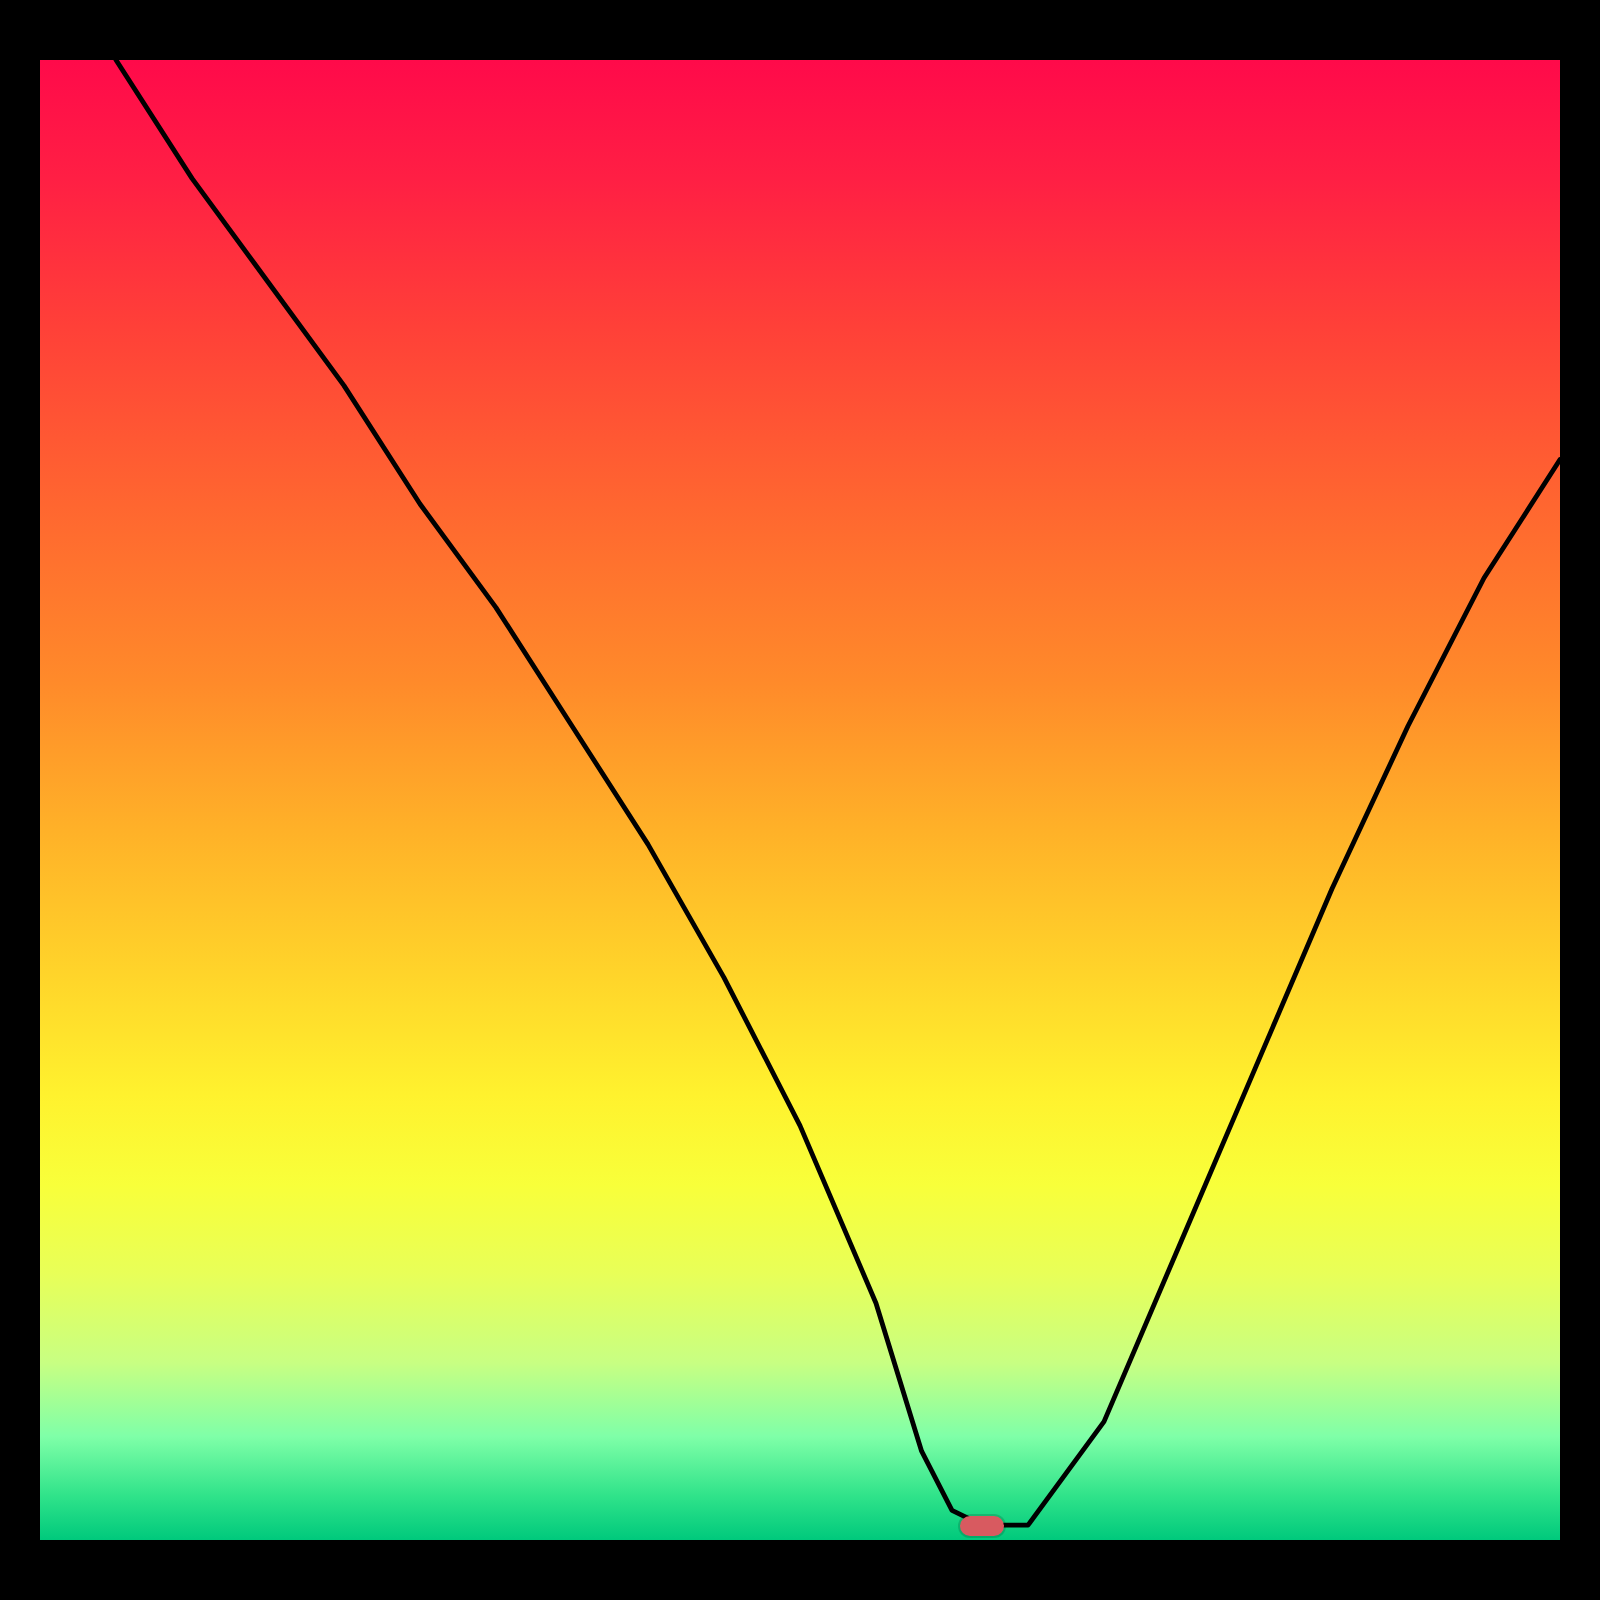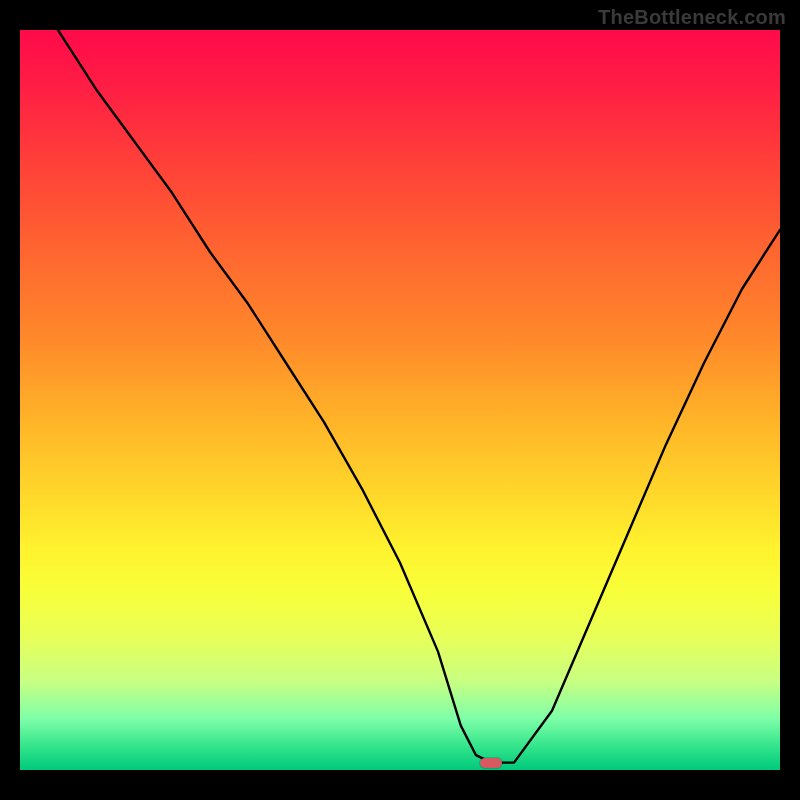--- a/index.html
+++ b/index.html
@@ -76,21 +76,20 @@
     background: #d85a60;
     transform: translate(-50%, -50%);
     box-shadow: 0 0 0 1px rgba(0,0,0,0.15);
   }
 </style>
 </head>
 <body>
 
 <div class="frame">
 
-  <div class="watermark">TheBottleneck.com</div>
 
   <div class="plot-area">
     <div class="gradient"></div>
 
     <svg class="curve" viewBox="0 0 760 740" preserveAspectRatio="none">
       <path id="curve-path" fill="none" stroke="#000" stroke-width="2.4" stroke-linejoin="round" stroke-linecap="round" d="M38.0 0.0 L76.0 59.2 L114.0 111.0 L152.0 162.8 L190.0 222.0 L228.0 273.8 L266.0 333.0 L304.0 392.2 L342.0 458.8 L380.0 532.8 L418.0 621.6 L440.8 695.6 L456.0 725.2 L471.2 732.6 L494.0 732.6 L532.0 680.8 L570.0 592.0 L608.0 503.2 L646.0 414.4 L684.0 333.0 L722.0 259.0 L760.0 199.8"></path>
     </svg>
 
     <div class="marker" id="min-marker" style="left: 471.2px; top: 732.6px; background: rgb(216, 90, 96);"></div>
   </div>

